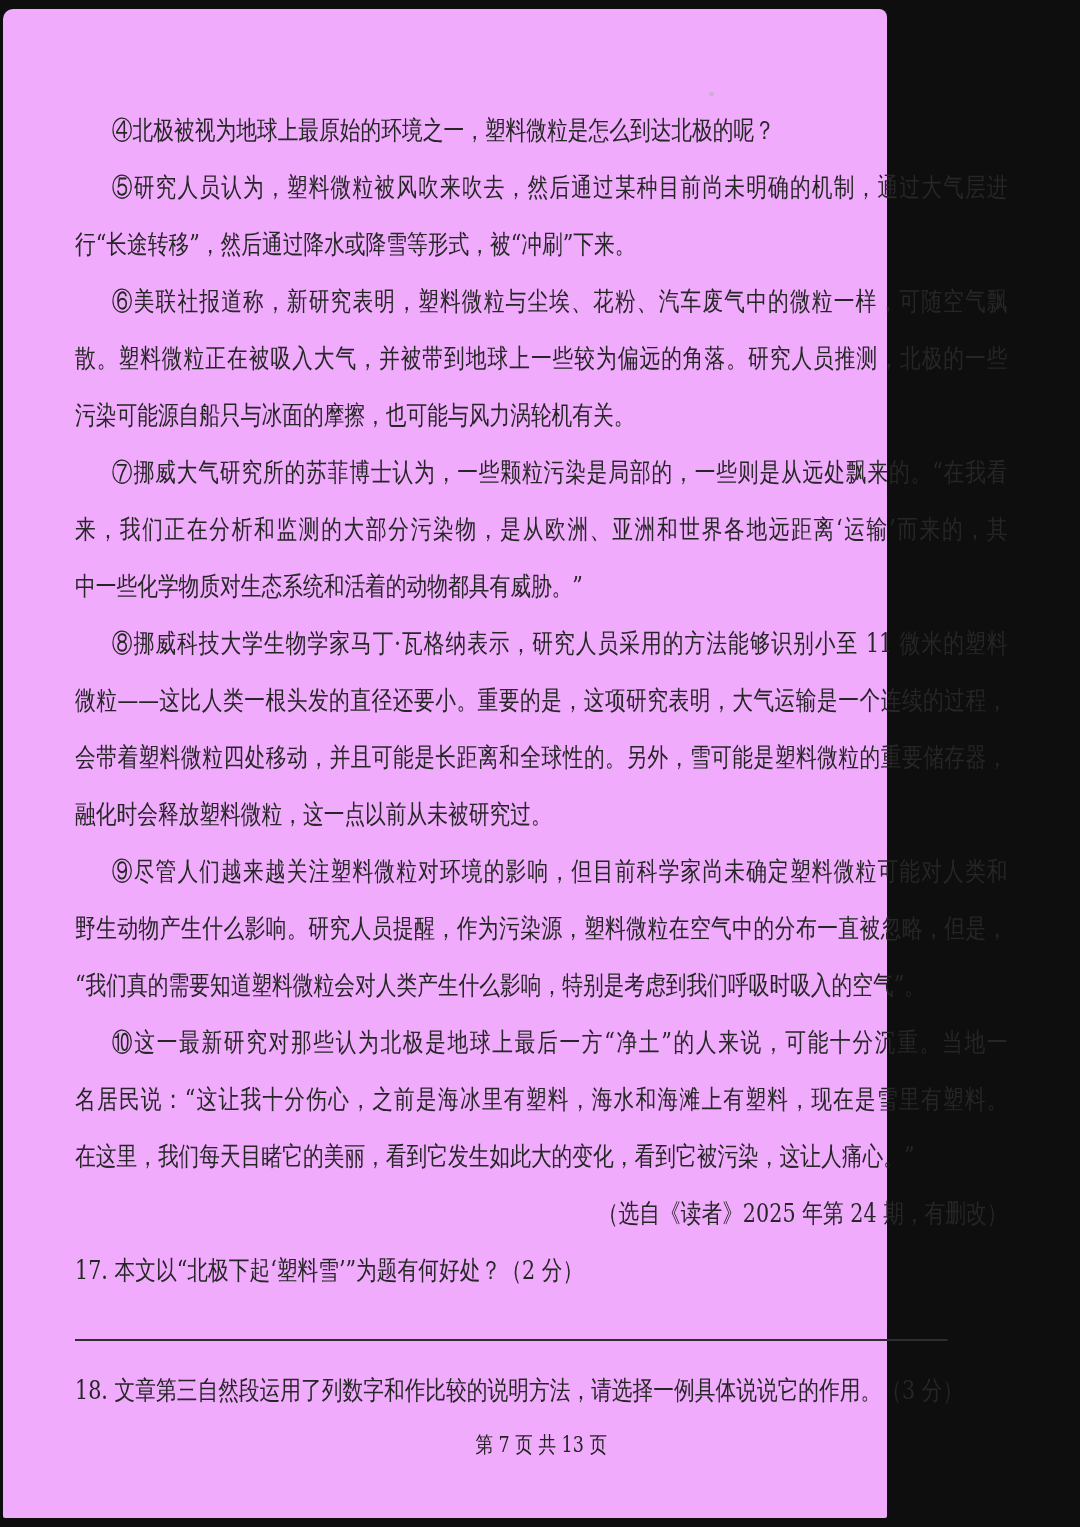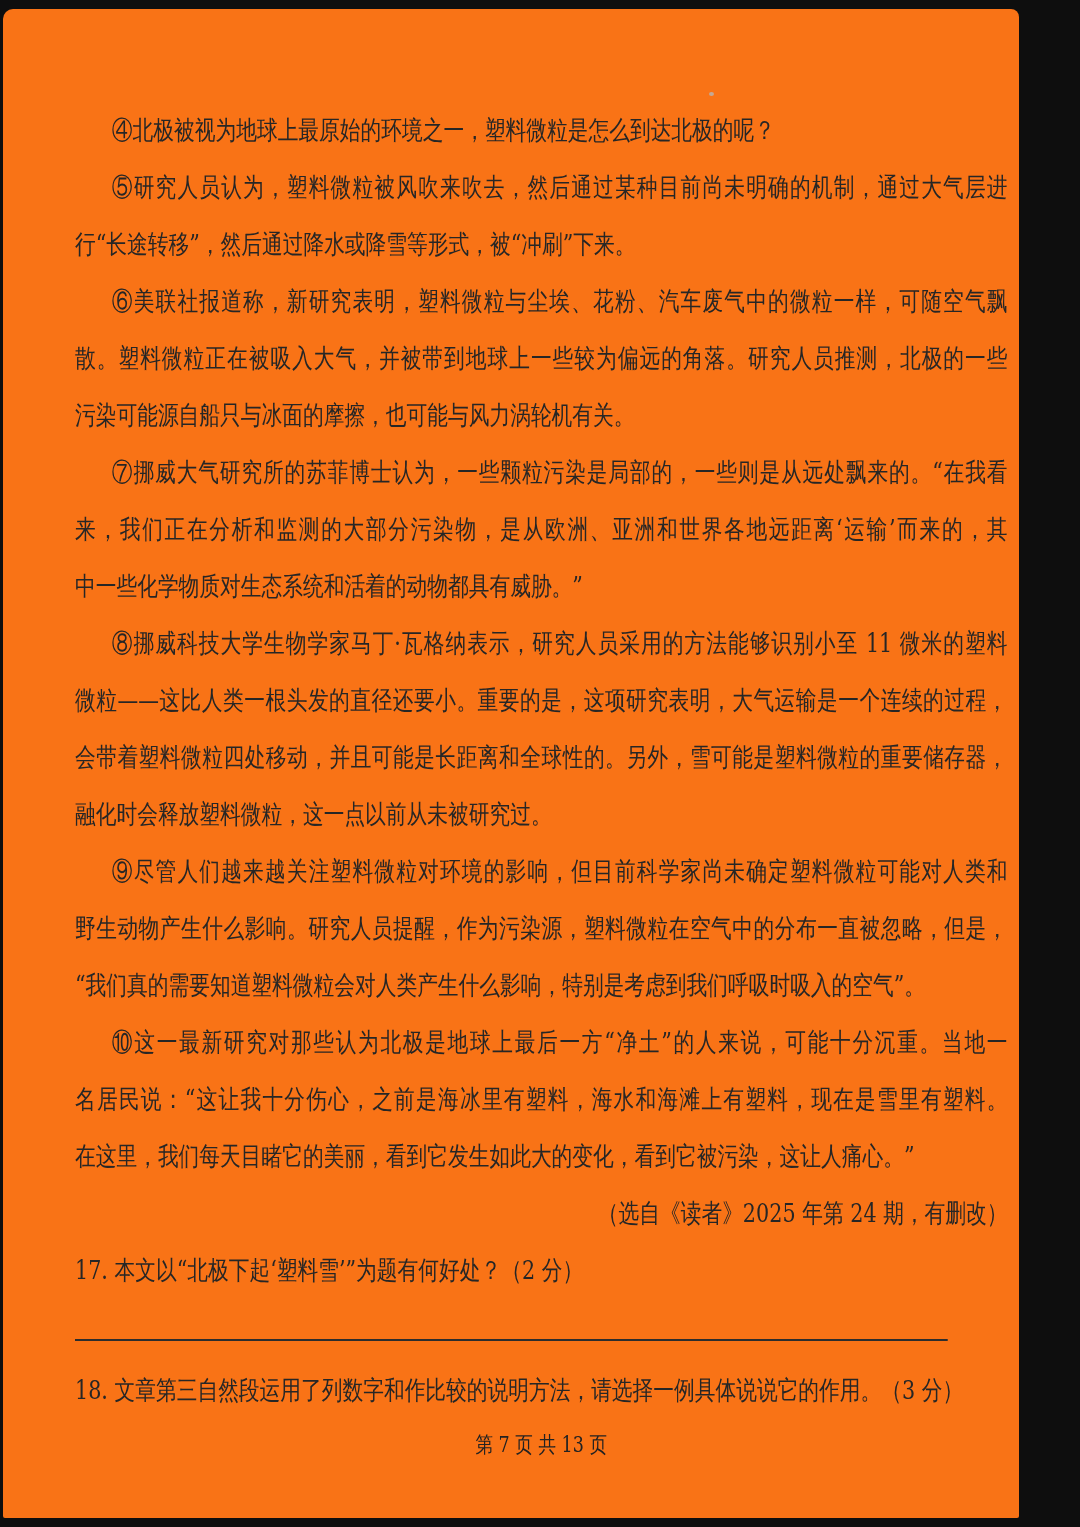--- a/index.html
+++ b/index.html
@@ -8,23 +8,23 @@
     height: 1527px;
     background: #0e0e0e;
     position: relative;
     overflow: hidden;
     font-family: "DejaVu Serif", "Liberation Serif", serif;
   }
   .page {
     position: absolute;
     left: 3px;
     top: 9px;
-    width: 1016px;
+    width: 884px;
     height: 1509px;
-    background: #f97316;
+    background: #f0abfc;
     border-radius: 10px 8px 2px 2px;
   }
   .speck {
     position: absolute;
     left: 706px;
     top: 83px;
     width: 5px;
     height: 4px;
     background: #b7b7b7;
     border-radius: 50%;

